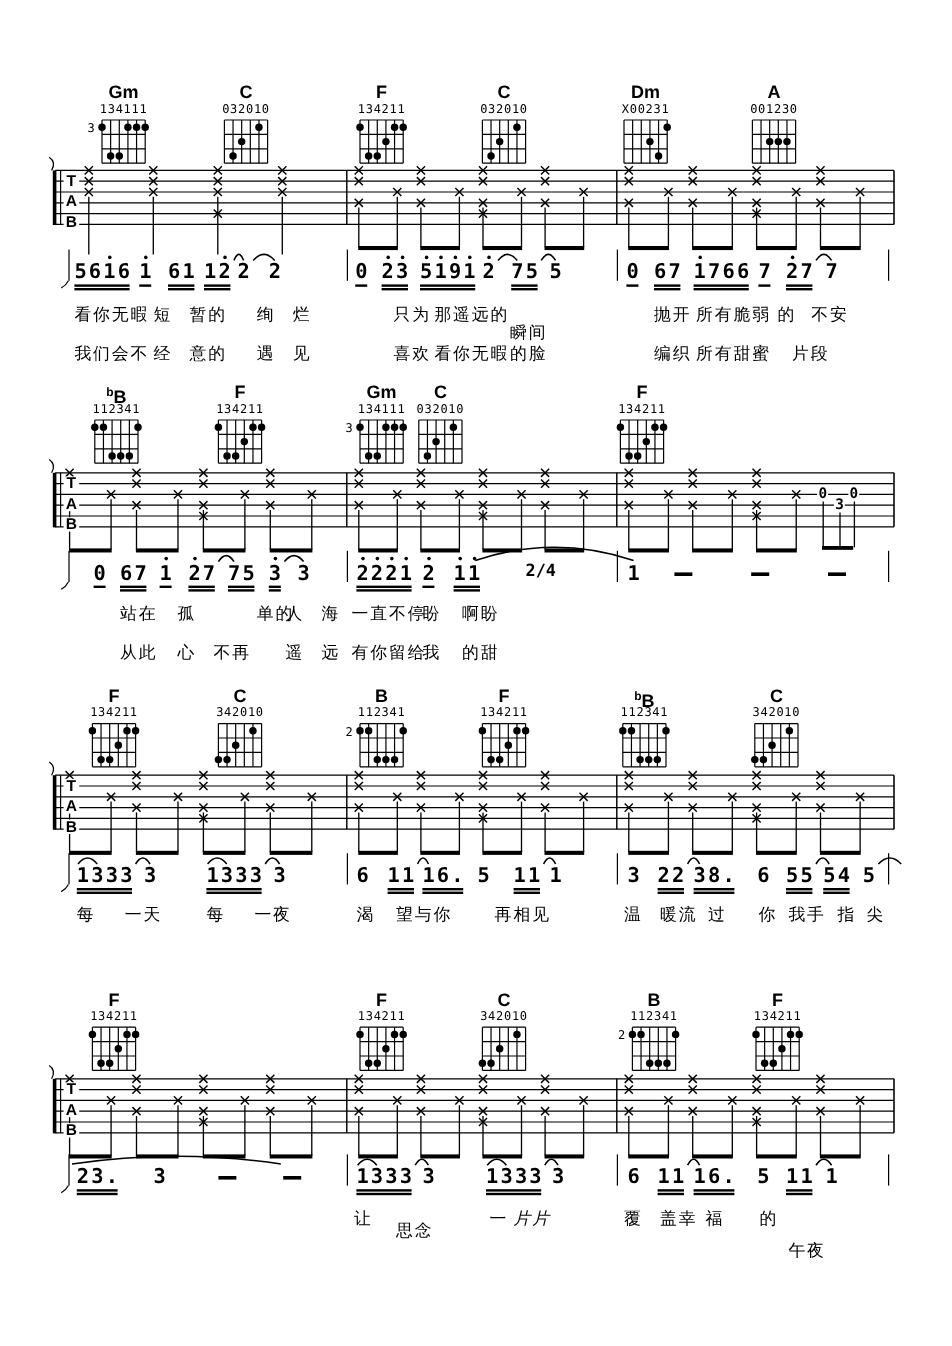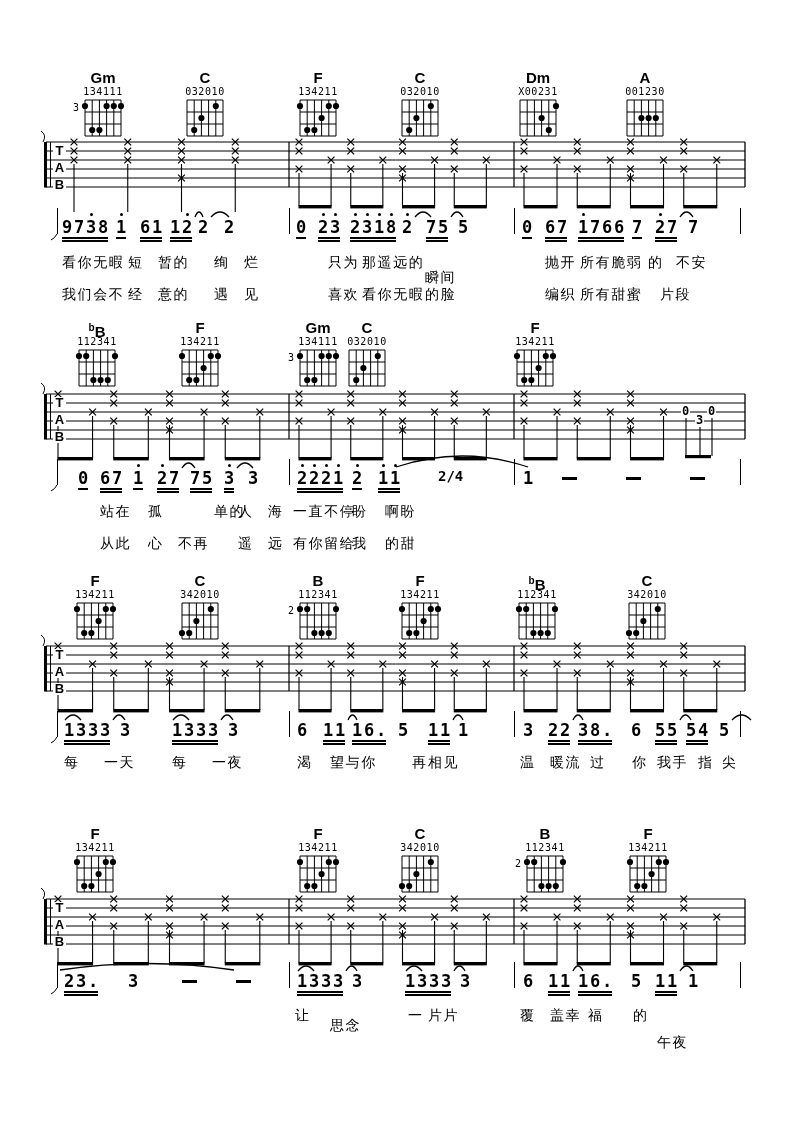--- a/index.html
+++ b/index.html
@@ -975,21 +975,21 @@
     <div class="abs chord-fing" style="left: 286px; top: 86px;">134211</div>
     <div class="abs chord-name" style="left: 388px; top: 70px;">C</div>
     <div class="abs chord-fing" style="left: 388px; top: 86px;">032010</div>
     <div class="abs chord-name" style="left: 506px; top: 70px;">Dm</div>
     <div class="abs chord-fing" style="left: 506px; top: 86px;">X00231</div>
     <div class="abs chord-name" style="left: 613px; top: 70px;">A</div>
     <div class="abs chord-fing" style="left: 613px; top: 86px;">001230</div>
     <div class="abs tabletter" style="left: 53px; top: 145px;">T</div>
     <div class="abs tabletter" style="left: 53px; top: 162px;">A</div>
     <div class="abs tabletter" style="left: 53px; top: 179px;">B</div>
-    <div class="abs mgroup" style="left: 62px; top: 218px;">9738</div>
+    <div class="abs mgroup" style="left: 62px; top: 218px;">5616</div>
     <div class="abs uline" style="left: 61.5px; top: 237px; width: 46px;"></div>
     <div class="abs uline" style="left: 61.5px; top: 240.2px; width: 46px;"></div>
     <div class="abs mdot" style="left: 89.5px; top: 212.5px;"></div>
     <div class="abs mgroup" style="left: 116px; top: 218px;">1</div>
     <div class="abs uline" style="left: 115.5px; top: 237px; width: 10px;"></div>
     <div class="abs mdot" style="left: 119.5px; top: 212.5px;"></div>
     <div class="abs mgroup" style="left: 140px; top: 218px;">61</div>
     <div class="abs uline" style="left: 139.5px; top: 237px; width: 22px;"></div>
     <div class="abs uline" style="left: 139.5px; top: 240.2px; width: 22px;"></div>
     <div class="abs mgroup" style="left: 170px; top: 218px;">12</div>
@@ -998,21 +998,21 @@
     <div class="abs mdot" style="left: 185.5px; top: 212.5px;"></div>
     <div class="abs mgroup" style="left: 198px; top: 218px;">2</div>
     <div class="abs mgroup" style="left: 224px; top: 218px;">2</div>
     <div class="abs mgroup" style="left: 296px; top: 218px;">0</div>
     <div class="abs uline" style="left: 295.5px; top: 237px; width: 10px;"></div>
     <div class="abs mgroup" style="left: 318px; top: 218px;">23</div>
     <div class="abs uline" style="left: 317.5px; top: 237px; width: 22px;"></div>
     <div class="abs uline" style="left: 317.5px; top: 240.2px; width: 22px;"></div>
     <div class="abs mdot" style="left: 321.5px; top: 212.5px;"></div>
     <div class="abs mdot" style="left: 333.5px; top: 212.5px;"></div>
-    <div class="abs mgroup" style="left: 350px; top: 218px;">2318</div>
+    <div class="abs mgroup" style="left: 350px; top: 218px;">5191</div>
     <div class="abs uline" style="left: 349.5px; top: 237px; width: 46px;"></div>
     <div class="abs uline" style="left: 349.5px; top: 240.2px; width: 46px;"></div>
     <div class="abs mdot" style="left: 353.5px; top: 212.5px;"></div>
     <div class="abs mdot" style="left: 365.5px; top: 212.5px;"></div>
     <div class="abs mdot" style="left: 377.5px; top: 212.5px;"></div>
     <div class="abs mdot" style="left: 389.5px; top: 212.5px;"></div>
     <div class="abs mgroup" style="left: 402px; top: 218px;">2</div>
     <div class="abs mdot" style="left: 405.5px; top: 212.5px;"></div>
     <div class="abs mgroup" style="left: 426px; top: 218px;">75</div>
     <div class="abs uline" style="left: 425.5px; top: 237px; width: 22px;"></div>
@@ -1248,19 +1248,19 @@
     <div class="abs uline" style="left: 654.5px; top: 991px; width: 22px;"></div>
     <div class="abs uline" style="left: 654.5px; top: 994.2px; width: 22px;"></div>
     <div class="abs mgroup" style="left: 688px; top: 972px;">1</div>
     <div class="abs mbar" style="left: 57px; top: 962px;"></div>
     <div class="abs mbar" style="left: 289px; top: 962px;"></div>
     <div class="abs mbar" style="left: 514px; top: 962px;"></div>
     <div class="abs mbar" style="left: 740px; top: 962px;"></div>
     <div class="abs lyric" style="left: 295px; top: 1007px;">让</div>
     <div class="abs lyric" style="left: 330px; top: 1007px; margin-top: 10px;">思念</div>
     <div class="abs lyric" style="left: 408px; top: 1007px;">一</div>
-    <div class="abs lyric" style="left: 428px; top: 1007px;">片片</div>
+    <div class="abs lyric" style="left: 428px; top: 1007px; font-style: italic;">片片</div>
     <div class="abs lyric" style="left: 520px; top: 1007px;">覆</div>
     <div class="abs lyric" style="left: 550px; top: 1007px;">盖幸</div>
     <div class="abs lyric" style="left: 588px; top: 1007px;">福</div>
     <div class="abs lyric" style="left: 633px; top: 1007px;">的</div>
     <div class="abs lyric" style="left: 657px; top: 1034px;">午夜</div>
   </div>
 
 </body></html>

